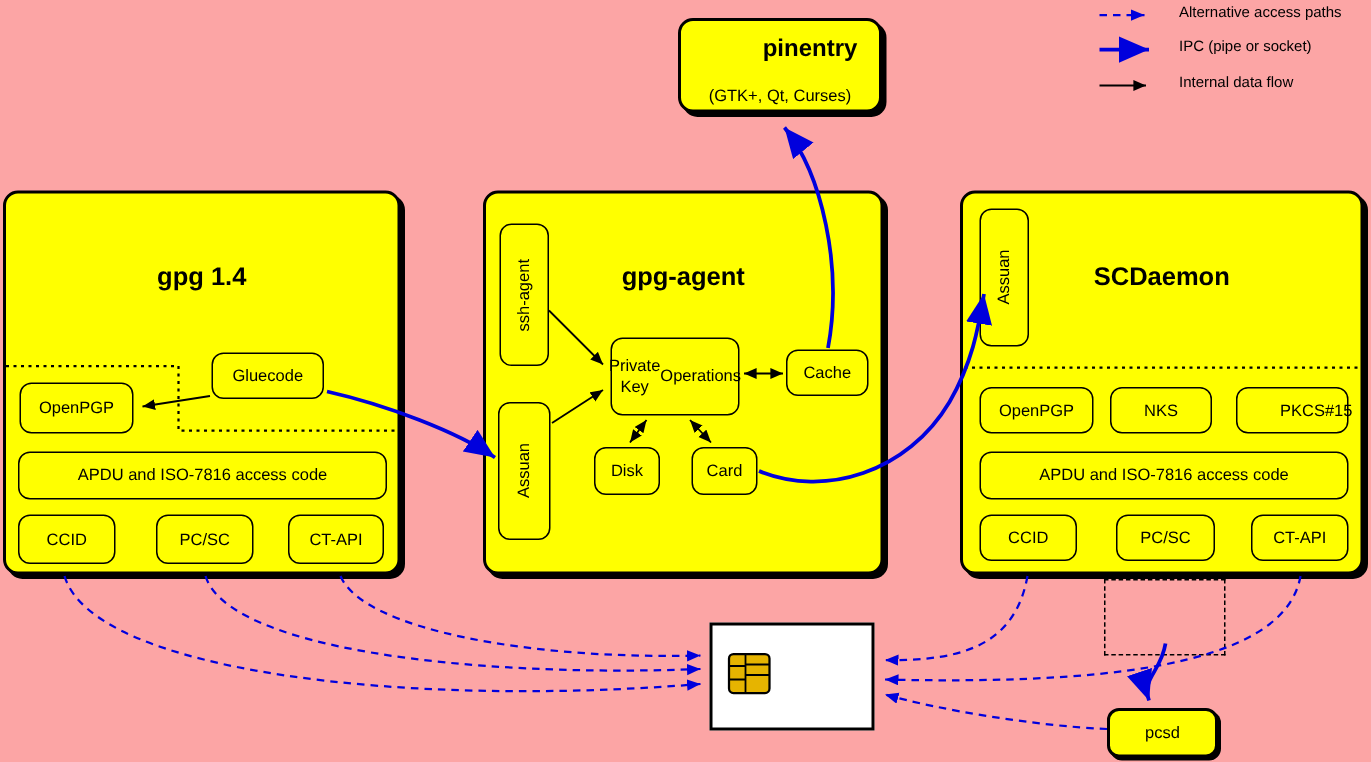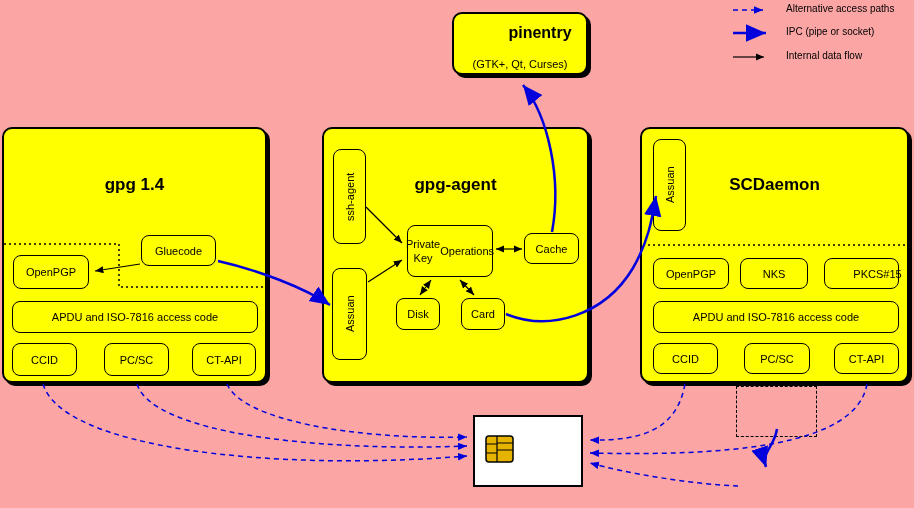--- a/index.html
+++ b/index.html
@@ -89,20 +89,21 @@
     <div class="sbox" style="left:182px; top:129px; width:75px; height:31px;padding-left:32px;">PKCS#15</div>
     <div class="sbox" style="left:11px; top:172px; width:246px; height:32px;">APDU and ISO-7816 access code</div>
     <div class="sbox" style="left:11px; top:214px; width:65px; height:31px;">CCID</div>
     <div class="sbox" style="left:102px; top:214px; width:66px; height:31px;">PC/SC</div>
     <div class="sbox" style="left:192px; top:214px; width:65px; height:31px;">CT-API</div>
   </div>
 
   <div class="cardreader"></div>
 
   <div class="dashrect"></div>
+  <div class="sbox shadowed" style="left:738px; top:472px; width:74px; height:33px;">pcsd</div>
 
   <svg class="overlay" viewBox="0 0 914 508">
     <defs>
       <marker id="mBk" markerWidth="9" markerHeight="8" refX="7" refY="3" orient="auto-start-reverse">
         <path d="M0,0 L7,3 L0,6 Z" fill="#000000"></path>
       </marker>
       <marker id="mBlue" markerWidth="10" markerHeight="9" refX="8" refY="3.5" orient="auto-start-reverse">
         <path d="M0,0 L8,3.5 L0,7 Z" fill="#0000dd"></path>
       </marker>
       <marker id="mBlueS" markerWidth="8" markerHeight="7" refX="6" refY="2.5" orient="auto-start-reverse">

